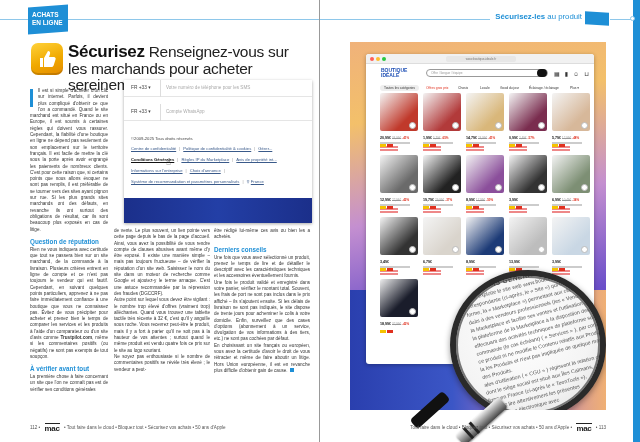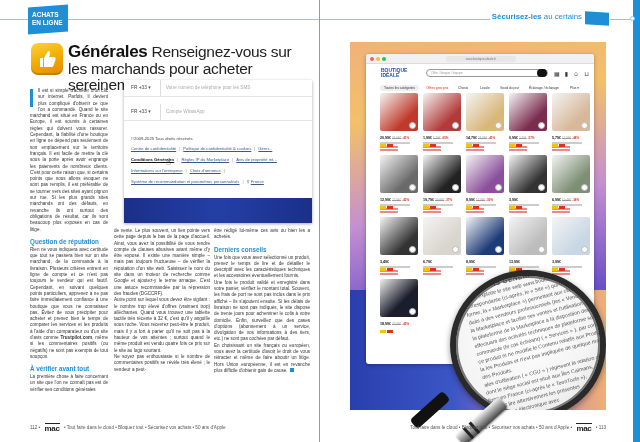--- a/index.html
+++ b/index.html
@@ -148,21 +148,21 @@
       <span>EN LIGNE</span>
     </div>
 
     <div class="title-icon">
       <svg width="20" height="20" viewBox="0 0 20 20">
         <path d="M3 9h3v9H3z" fill="#fff"></path>
         <path d="M7 9l4-7c1.5 0 2.5 1 2 3l-1 3h5c1 0 2 1 1.6 2.2l-2 6.3c-.3.9-1 1.5-2 1.5H7z" fill="#fff"></path>
       </svg>
     </div>
     <div class="title">
-      <b>Générales</b><span class="sub"> Renseignez-vous sur</span><br>
+      <b>Sécurisez</b><span class="sub"> Renseignez-vous sur</span><br>
       <span class="sub">les marchands pour acheter sereinement</span>
     </div>
 
     <div class="col col-1">
       <p><span class="dropcap"></span><span>Il est si simple d'acheter d'un clic sur internet. Parfois, il devient plus compliqué d'obtenir ce que l'on a commandé. Quand le site marchand est situé en France ou en Europe, il est soumis à certaines règles qui doivent vous rassurer. Cependant, la fiabilité d'une boutique en ligne ne dépend pas seulement de son emplacement sur le territoire français. Il est facile de mettre la clé sous la porte après avoir engrangé les paiements de nombreux clients. C'est pour cette raison que, si certains points que nous allons évoquer ne sont pas remplis, il est préférable de se tourner vers des sites ayant pignon sur rue. Si les plus grands sites marchands ont des défauts, en revanche ils ont surtout des obligations de résultat, car ils sont beaucoup plus exposés en cas de litige.</span></p>
       <h3>Question de réputation</h3>
       <p><span>Rien ne vous indiquera avec certitude que tout se passera bien sur un site marchand, de la commande à la livraison. Plusieurs critères entrent en ligne de compte et ce n'est pas toujours le vendeur qui est fautif. Cependant, en suivant quelques points particuliers, apprenez à ne pas faire immédiatement confiance à une boutique que vous ne connaissez pas. Évitez de vous précipiter pour acheter et prenez bien le temps de comparer les services et les produits à l'aide d'un comparateur ou d'un site d'avis comme</span> <b>Trustpilot.com</b><span>, même si les commentaires positifs (ou négatifs) ne sont pas exempts de tout soupçon.</span></p>
       <h3>À vérifier avant tout</h3>
       <p>La première chose à faire concernant un site que l'on ne connaît pas est de vérifier ses conditions générales</p>
     </div>
@@ -208,21 +208,21 @@
       <span class="mac-logo">mac</span>
       • <span>Tout faire dans le cloud • Bloquez tout • Sécurisez vos achats • 50 ans d'Apple</span>
     </div>
   </div>
 
   <div class="page page-right">
     <div class="hrule" style="left:0;width:170px;"></div>
     <div class="hrule" style="left:290px;width:22px;"></div>
   </div>
   <div class="rhead">
-    <b>Sécurisez-les</b><span> au certains</span>
+    <b>Sécurisez-les</b><span> au produit</span>
   </div>
   <div class="rtag"></div>
   <div class="rstrip"></div>
   <div class="rdot"></div>
 
   <div class="desk">
     <div class="wash"></div>
     <div class="browser">
       <div class="chrome">
         <span class="tl" style="left:4px;background:#ff5f57"></span>

